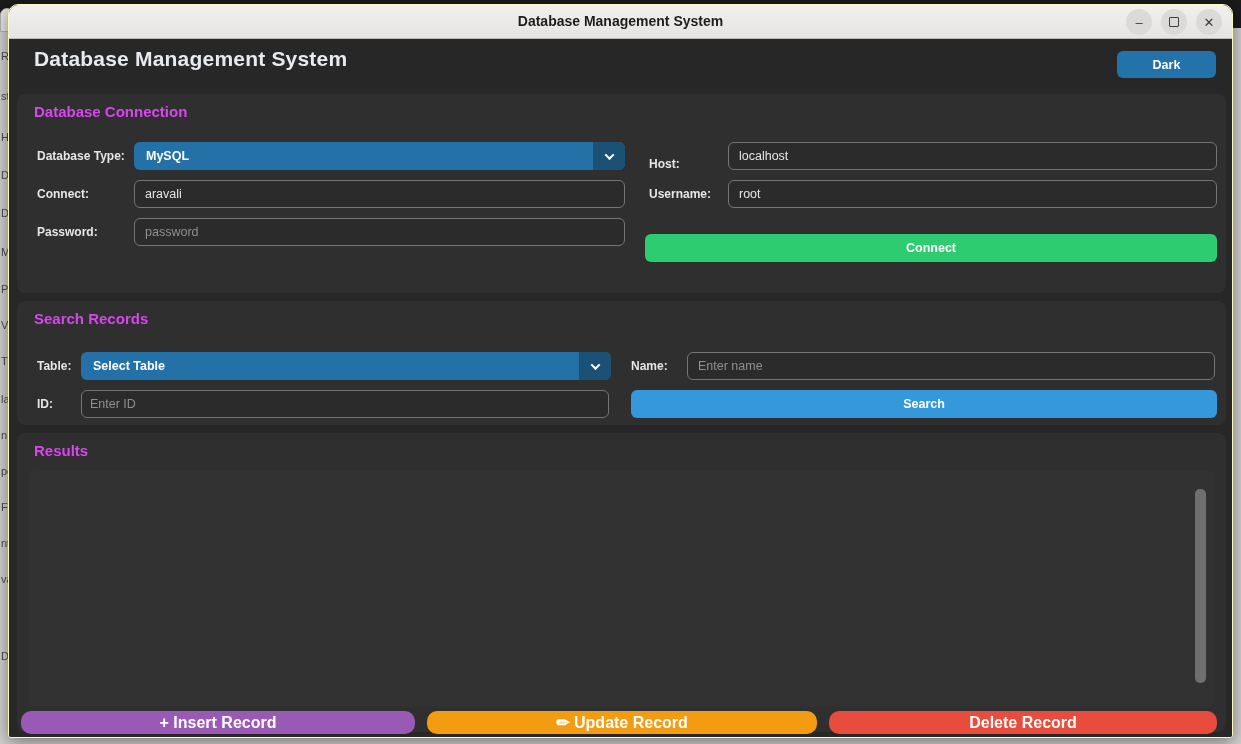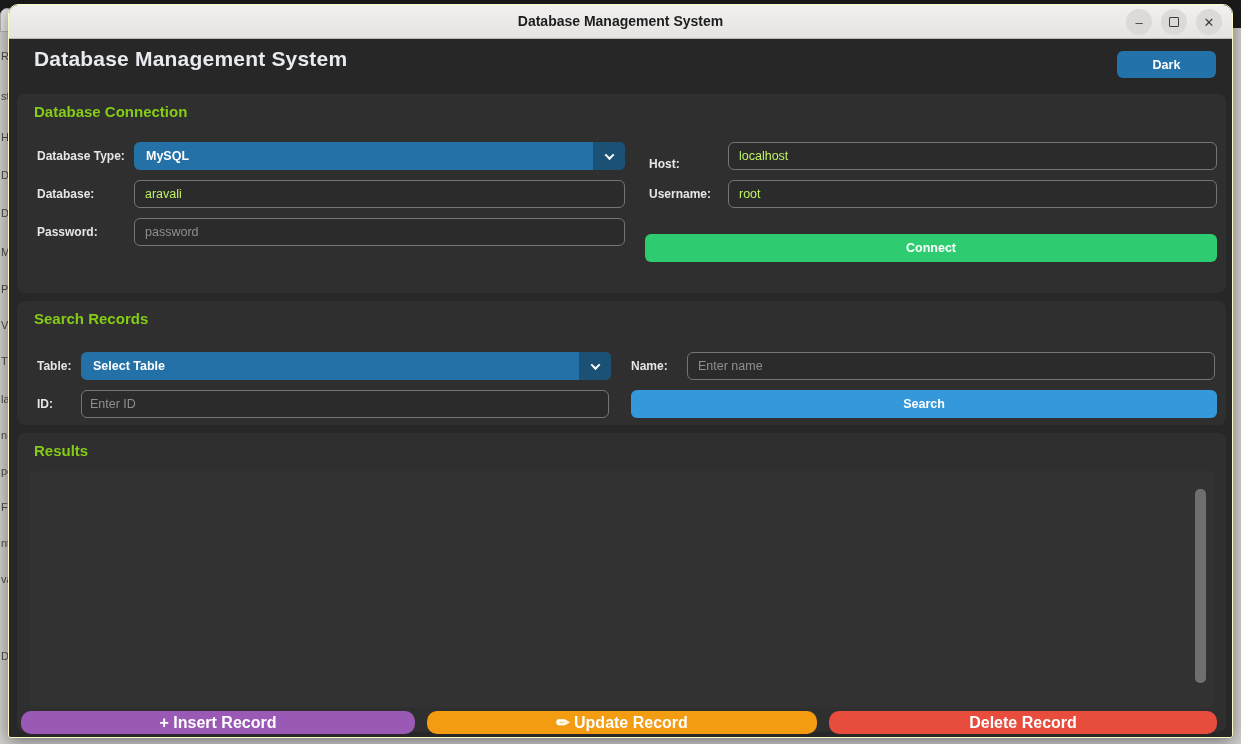--- a/index.html
+++ b/index.html
@@ -22,24 +22,24 @@
   .content { position:absolute; left:0; top:34px; width:1223px; height:698px; background:#272727; border-radius:0 0 3px 3px; }
 
   .page-title { position:absolute; left:25px; top:8px; font-size:21px; font-weight:bold; color:#e7eaee; letter-spacing:.2px; }
   .btn { position:absolute; border:none; border-radius:6px; color:#fff; font-weight:bold; font-family:"Liberation Sans",sans-serif; font-size:12.5px; cursor:pointer; }
   .theme-btn { left:1108px; top:12px; width:99px; height:27px; background:#2372a9; }
 
   .panel { position:absolute; left:8px; width:1209px; background:#2f2f2f; border-radius:8px; }
   .panel-conn { top:55px; height:199px; }
   .panel-search { top:262px; height:124px; }
   .panel-results { top:394px; height:299px; }
-  .section-title { position:absolute; left:17px; top:9px; font-size:15px; font-weight:bold; color:#84cc16; }
+  .section-title { position:absolute; left:17px; top:9px; font-size:15px; font-weight:bold; color:#d946ef; }
 
   .lbl { position:absolute; font-size:12px; font-weight:bold; color:#e6e6e6; line-height:28px; }
-  .tinput { position:absolute; height:28px; background:#2b2b2b; border:1.5px solid #757575; border-radius:6px; color:#bef264; font-size:12.5px; font-family:"Liberation Sans",sans-serif; padding:0 10px; outline:none; }
+  .tinput { position:absolute; height:28px; background:#2b2b2b; border:1.5px solid #757575; border-radius:6px; color:#e5e5e5; font-size:12.5px; font-family:"Liberation Sans",sans-serif; padding:0 10px; outline:none; }
   .tinput::placeholder { color:#8f8f8f; }
 
   .dropdown { position:absolute; height:28px; background:#2471a8; border-radius:6px; display:flex; align-items:center; cursor:pointer; }
   .dropdown .dd-text { flex:1; padding-left:12px; color:#fff; font-size:12.5px; font-weight:bold; }
   .dd-arrowbox { width:32px; height:28px; background:#1a5175; border-radius:0 6px 6px 0; display:flex; align-items:center; justify-content:center; }
   .chev { width:7px; height:7px; border-right:2px solid #fff; border-bottom:2px solid #fff; transform:rotate(45deg) translate(-1px,-1px); }
 
   .status { position:absolute; left:0; right:0; text-align:center; font-size:12.5px; color:#ee0000; font-weight:bold; }
   .status .dot { font-size:13px; margin-right:4px; }
 
@@ -104,21 +104,21 @@
       <span class="lbl" style="left:20px; top:48px;">Database Type:</span>
       <div class="dropdown" style="left:117px; top:48px; width:491px;">
         <span class="dd-text">MySQL</span>
         <span class="dd-arrowbox">
             <span class="chev"></span>
           </span>
       </div>
       <span class="lbl" style="left:632px; top:56px;">Host:</span>
       <input class="tinput" style="left: 711px; top: 48px; width: 489px;" value="localhost">
 
-      <span class="lbl" style="left:20px; top:86px;">Database:</span>
+      <span class="lbl" style="left:20px; top:86px;">Connect:</span>
       <input class="tinput" style="left: 117px; top: 86px; width: 491px;" value="aravali">
       <span class="lbl" style="left:632px; top:86px;">Username:</span>
       <input class="tinput" style="left: 711px; top: 86px; width: 489px;" value="root">
 
       <span class="lbl" style="left:20px; top:124px;">Password:</span>
       <input class="tinput" style="left: 117px; top: 124px; width: 491px;" type="text" placeholder="password">
       <button class="btn" style="left:628px; top:140px; width:572px; height:28px; background:#2ecc71;">Connect</button>
 
     </div>
 

